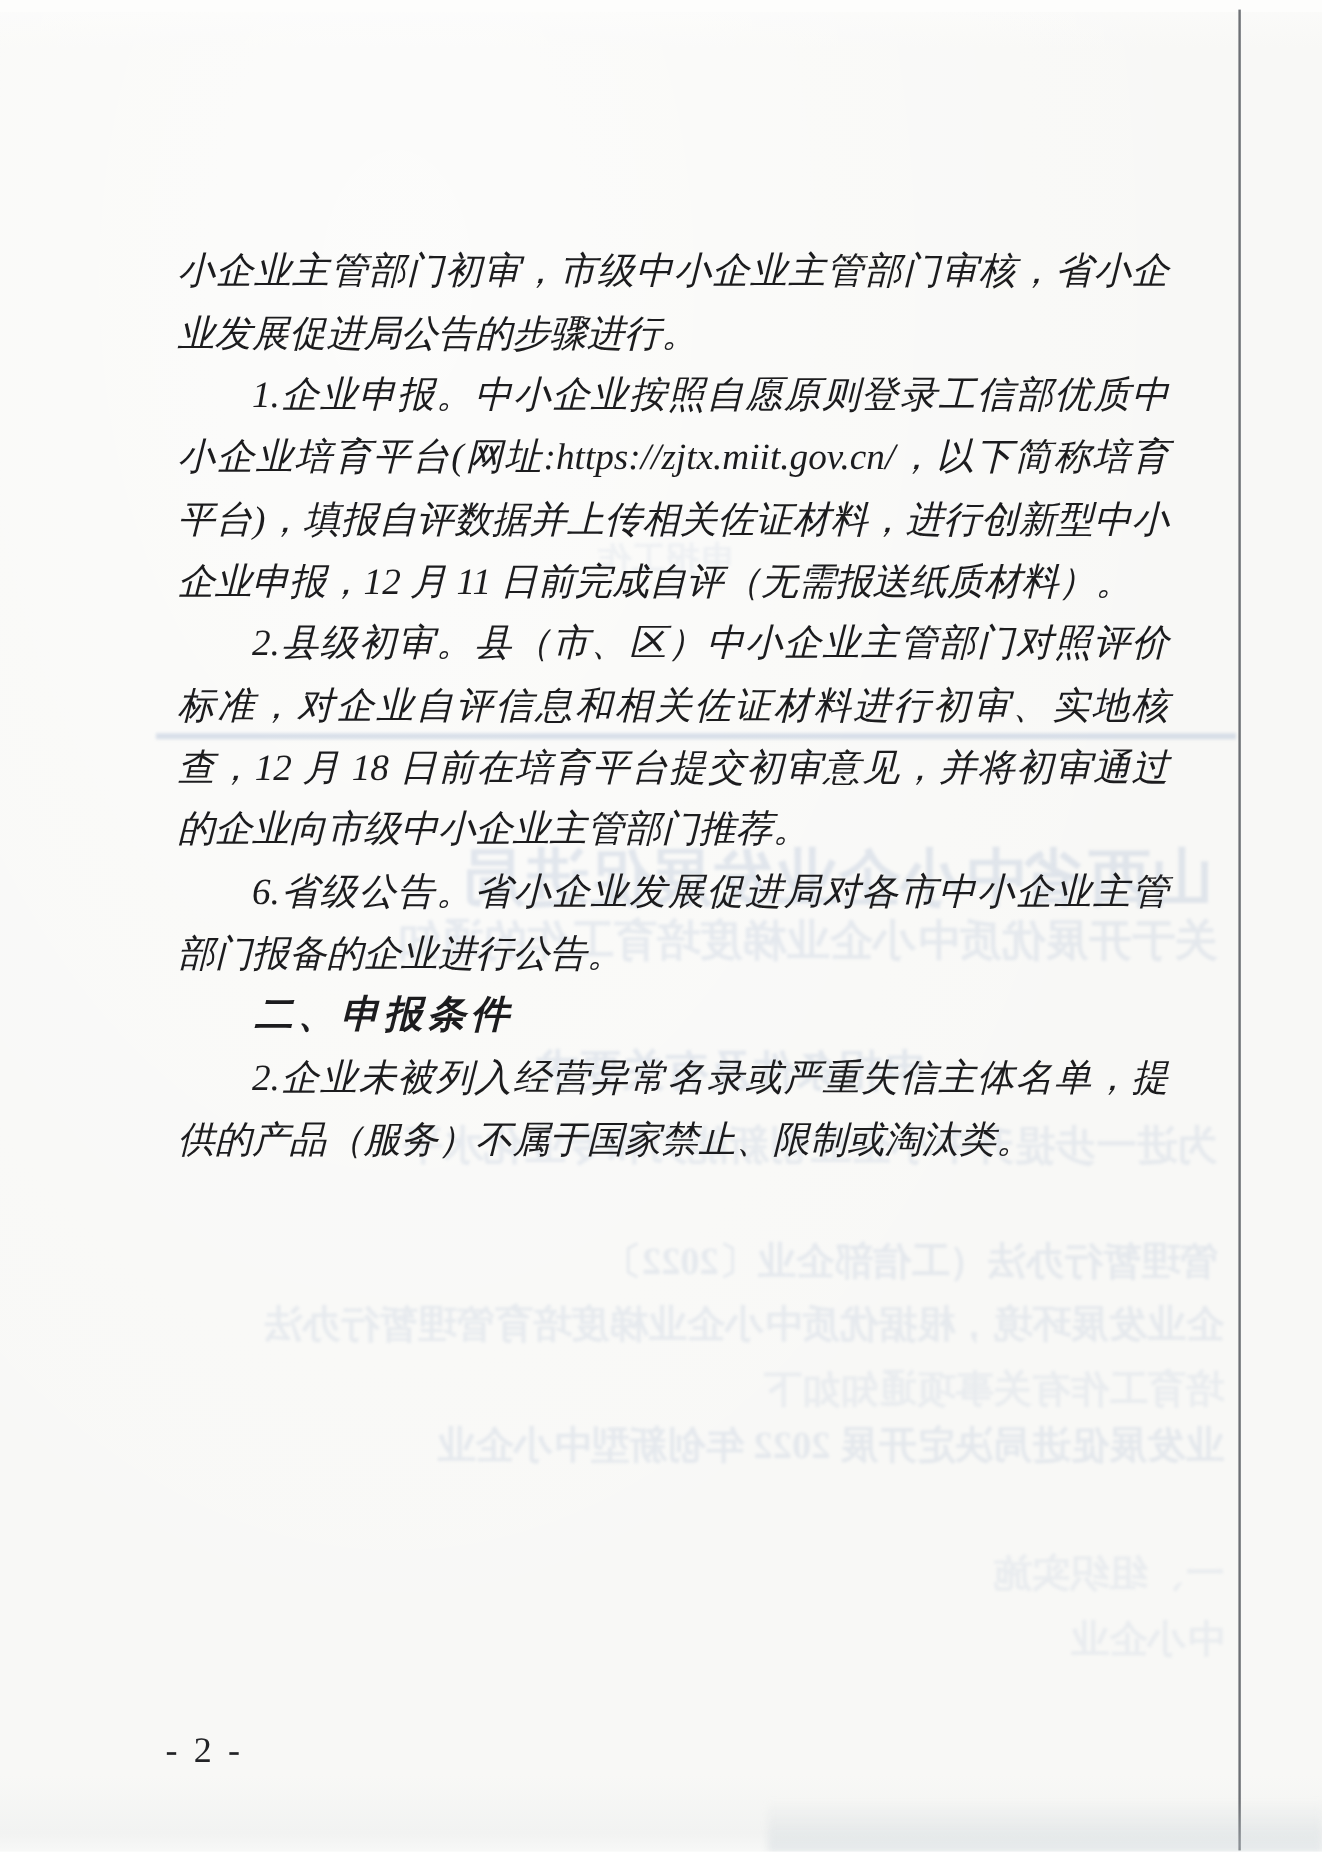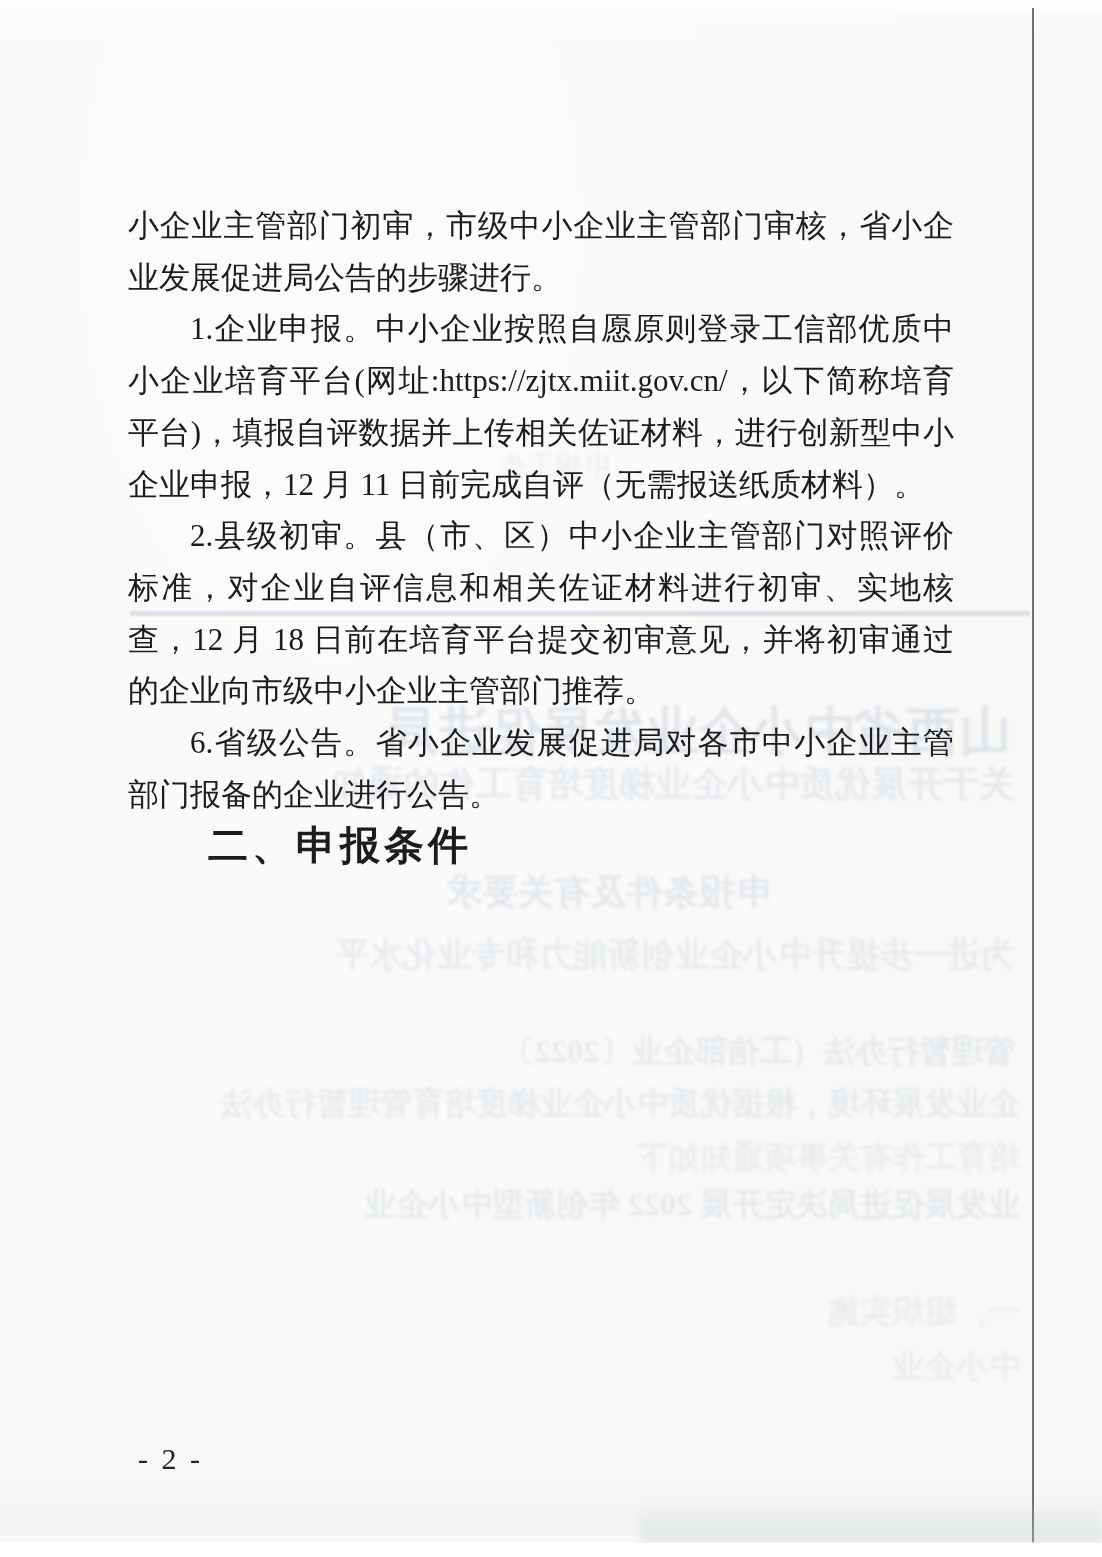--- a/index.html
+++ b/index.html
@@ -33,36 +33,37 @@
   }
   
   .scan-edge-line {
     position: absolute; left: 1032px; top: 8px; width: 2px; height: 1534px;
     background: #55585e;
     opacity: 0.85;
   }
   
   .content {
     position: absolute;
-    left: 128px;
+    left: 148px;
     top: 200px;
     width: 826px;
     font-size: 31px;
     line-height: 51.7px;
     color: #1c1c1e;
     text-align: justify;
     text-justify: inter-ideograph;
     word-break: break-all;
+    font-style: italic;
   }
   .para { margin: 0; text-indent: 2em; }
   .para.cont { text-indent: 0; }
   .para.heading {
     font-family: "Liberation Sans", "DejaVu Sans", sans-serif;
     font-weight: 700;
-    font-size: 40px;
+    font-size: 32px;
     letter-spacing: 4px;
     text-align: left;
   }
   .page-number {
     position: absolute;
     left: 138px;
     top: 1442px;
     font-size: 30px;
     letter-spacing: 3px;
     color: #222326;
@@ -104,20 +105,21 @@
   <div class="ghost" style="left:210px; top:1183px; width:810px; font-size:32px; opacity:0.16;">业发展促进局决定开展 2022 年创新型中小企业</div>
   <div class="ghost" style="left:700px; top:1290px; width:320px; font-size:32px; opacity:0.12;">一、组织实施</div>
   <div class="ghost" style="left:830px; top:1345px; width:190px; font-size:32px; opacity:0.12;">中小企业</div>
 
   <div class="content">
     <p class="para cont">小企业主管部门初审，市级中小企业主管部门审核，省小企业发展促进局公告的步骤进行。</p>
     <p class="para">1.企业申报。中小企业按照自愿原则登录工信部优质中小企业培育平台(网址:https://zjtx.miit.gov.cn/，以下简称培育平台)，填报自评数据并上传相关佐证材料，进行创新型中小企业申报，12 月 11 日前完成自评（无需报送纸质材料）。</p>
     <p class="para">2.县级初审。县（市、区）中小企业主管部门对照评价标准，对企业自评信息和相关佐证材料进行初审、实地核查，12 月 18 日前在培育平台提交初审意见，并将初审通过的企业向市级中小企业主管部门推荐。</p>
     <p class="para">6.省级公告。省小企业发展促进局对各市中小企业主管部门报备的企业进行公告。</p>
     <p class="para heading">二、申报条件</p>
+    <p class="para">2.企业未被列入经营异常名录或严重失信主体名单，提供的产品（服务）不属于国家禁止、限制或淘汰类。</p>
   </div>
 
   <div class="page-number">- 2 -</div>
 
   <div class="scan-edge-line"></div>
   <div class="shade-bottom"></div>
   <div class="strip-bottom"></div>
 
 </div>
 

